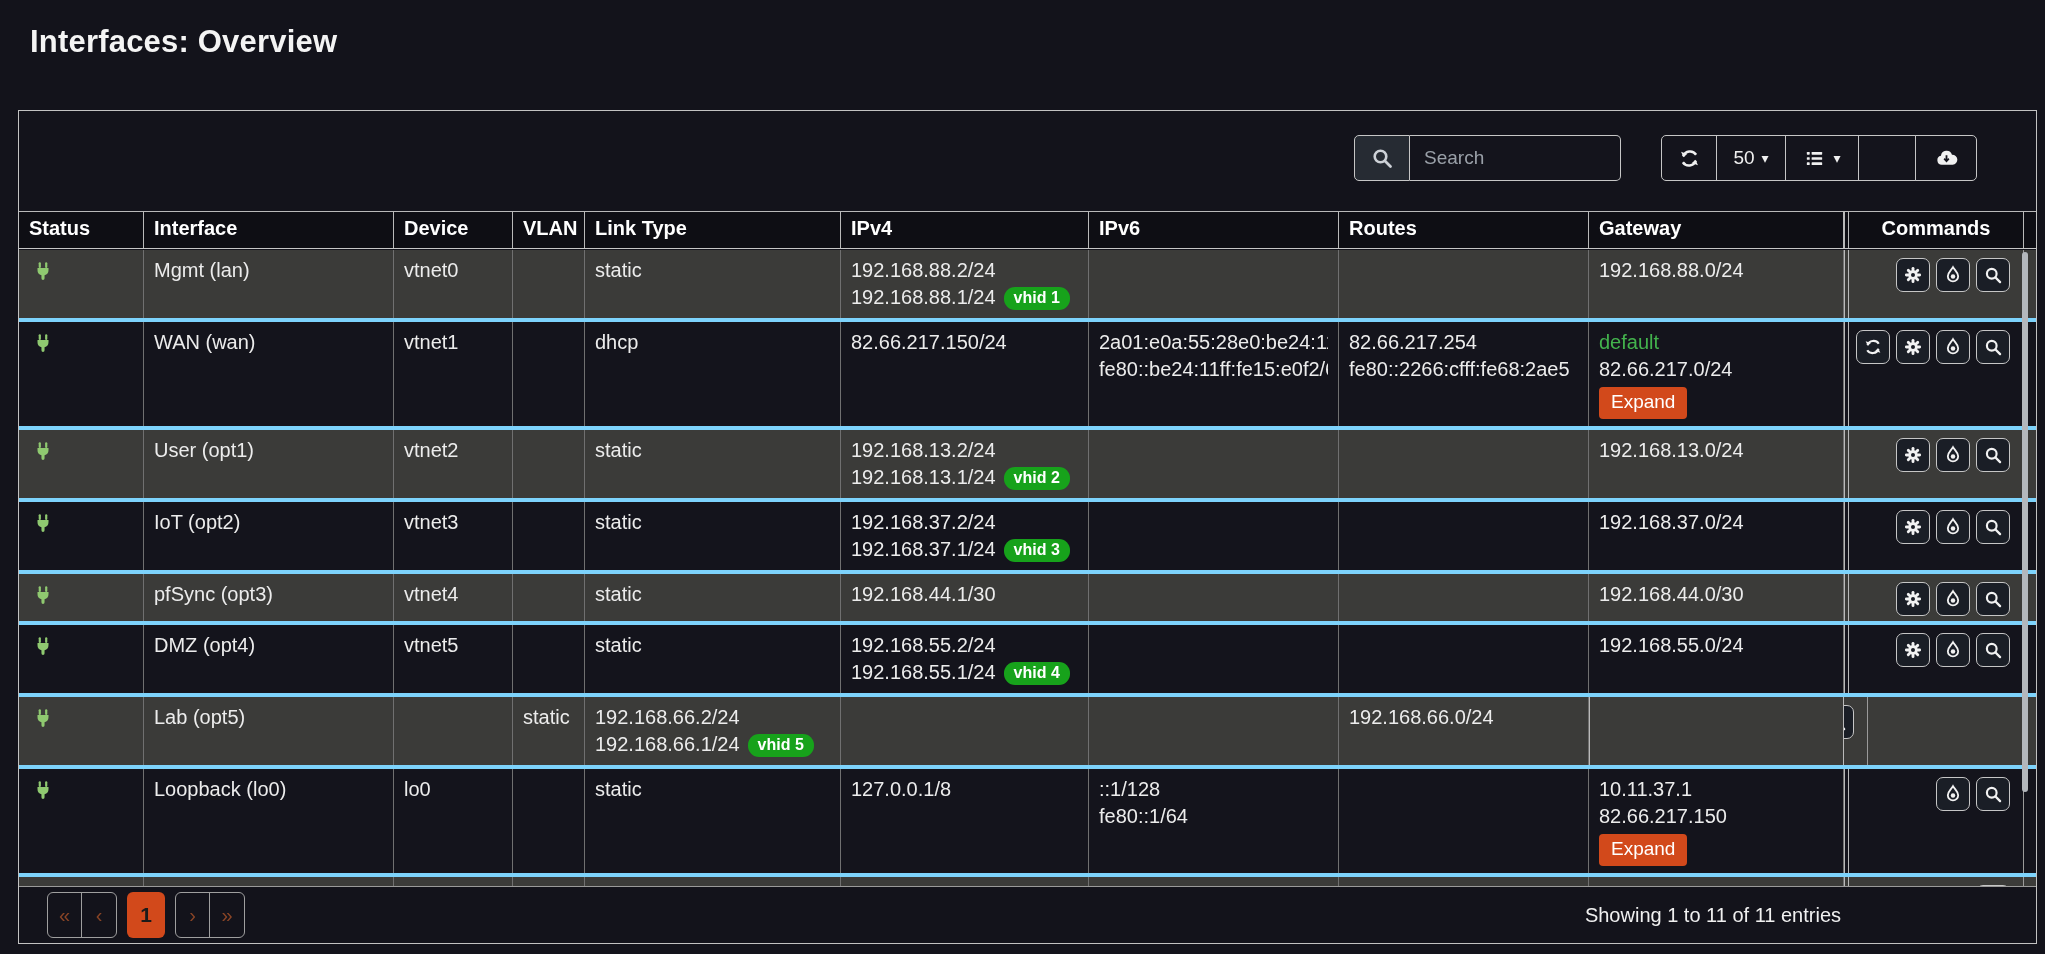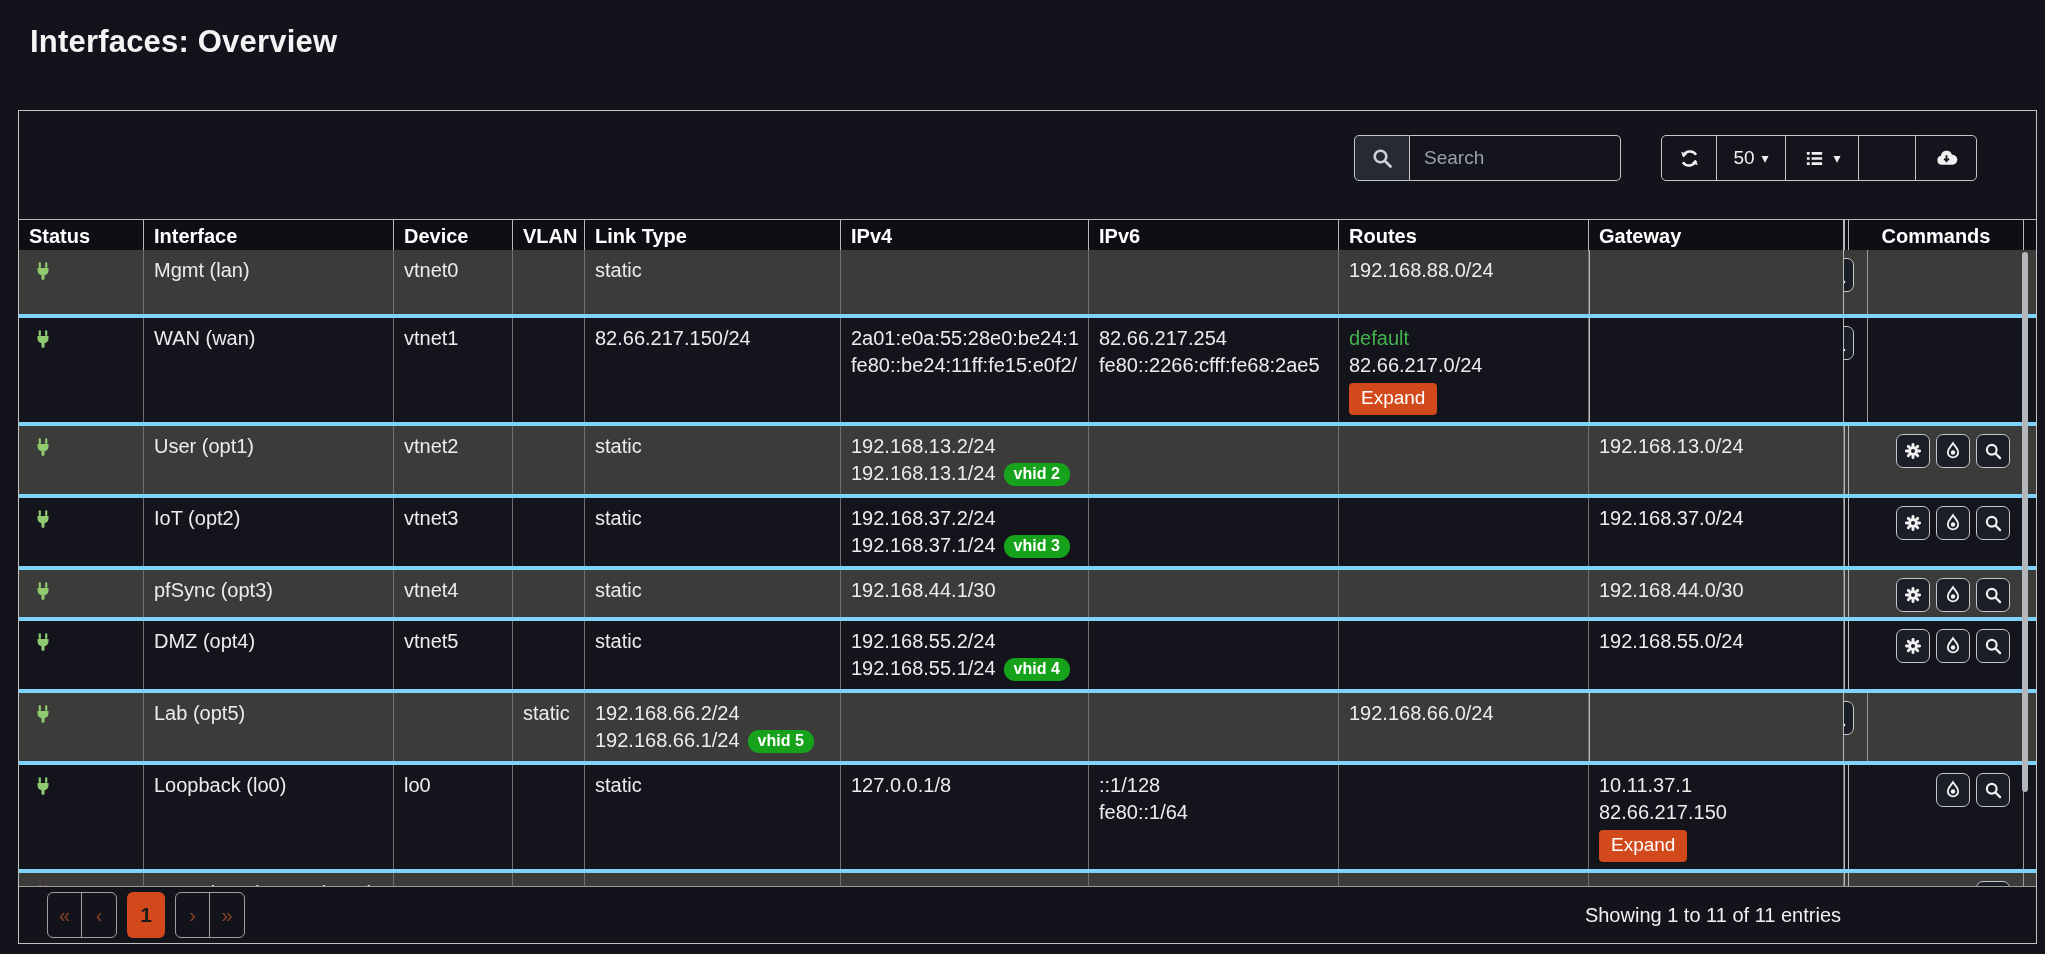--- a/index.html
+++ b/index.html
@@ -51,21 +51,21 @@
   .tb-btn:last-child  { border-radius:0 5px 5px 0; }
   .tb-btn svg { width:23px; height:23px; }
   .tb-caret { font-size:14px; line-height:1; }
   .w-refresh { min-width:56px; } .w-size { min-width:70px; } .w-cols { min-width:74px; }
   .w-blank { min-width:58px; } .w-dl { min-width:62px; }
 
   
   .grid { display:grid; grid-template-columns:125px 250px 119px 72px 256px 248px 250px 250px 255px 5px 175px; }
   .thead {
     position:absolute; left:0; top:100px; right:0; height:38px;
-    background:#0e0e14; border-top:1px solid #b9b9b9; border-bottom:1px solid #c6c6c6;margin-top:8px;
+    background:#0e0e14; border-top:1px solid #b9b9b9; border-bottom:1px solid #c6c6c6;
   }
   .th {
     padding:5px 10px; font-weight:700; color:#ffffff; font-size:20px;
     border-right:1px solid #b9b9b9; white-space:nowrap; overflow:hidden;
   }
   .th.center { text-align:center; }
   .divider-col { padding:0; border-left:1px solid #b9b9b9; border-right:1px solid #b9b9b9; }
 
   .tbody { position:absolute; left:0; top:139px; right:0; bottom:57px; overflow:hidden; }
   .row { border-bottom:4px solid #7dd3fc; }
@@ -216,20 +216,24 @@
           <div class="td">
             <div class="line">Mgmt (lan)</div>
           </div>
           <div class="td">
             <div class="line">vtnet0</div>
           </div>
           <div class="td"></div>
           <div class="td">
             <div class="line">static</div>
           </div>
+          <div class="td">
+            <div class="line">192.168.88.2/24</div>
+            <div class="line">192.168.88.1/24<span class="badge-vhid">vhid 1</span></div>
+          </div>
           <div class="td"></div>
           <div class="td"></div>
           <div class="td">
             <div class="line">192.168.88.0/24</div>
           </div>
           <div class="divider-col"></div>
           <div class="cmd-cell">
             <button class="cmd-btn">
               <svg viewBox="0 0 24 24">
                 <g stroke="currentColor" stroke-width="3.4" stroke-linecap="round">
@@ -265,20 +269,23 @@
                 <path fill="currentColor" d="M6 7.5h12v2.2a6 6 0 0 1-4.3 5.8v3.4a1.7 1.7 0 0 1-3.4 0v-3.4A6 6 0 0 1 6 9.7Z"></path>
               </svg></span></div>
           <div class="td">
             <div class="line">WAN (wan)</div>
           </div>
           <div class="td">
             <div class="line">vtnet1</div>
           </div>
           <div class="td"></div>
           <div class="td">
+            <div class="line">dhcp</div>
+          </div>
+          <div class="td">
             <div class="line">82.66.217.150/24</div>
           </div>
           <div class="td">
             <div class="line">2a01:e0a:55:28e0:be24:11</div>
             <div class="line">fe80::be24:11ff:fe15:e0f2/6</div>
           </div>
           <div class="td">
             <div class="line">82.66.217.254</div>
             <div class="line">fe80::2266:cfff:fe68:2ae5</div>
           </div>

